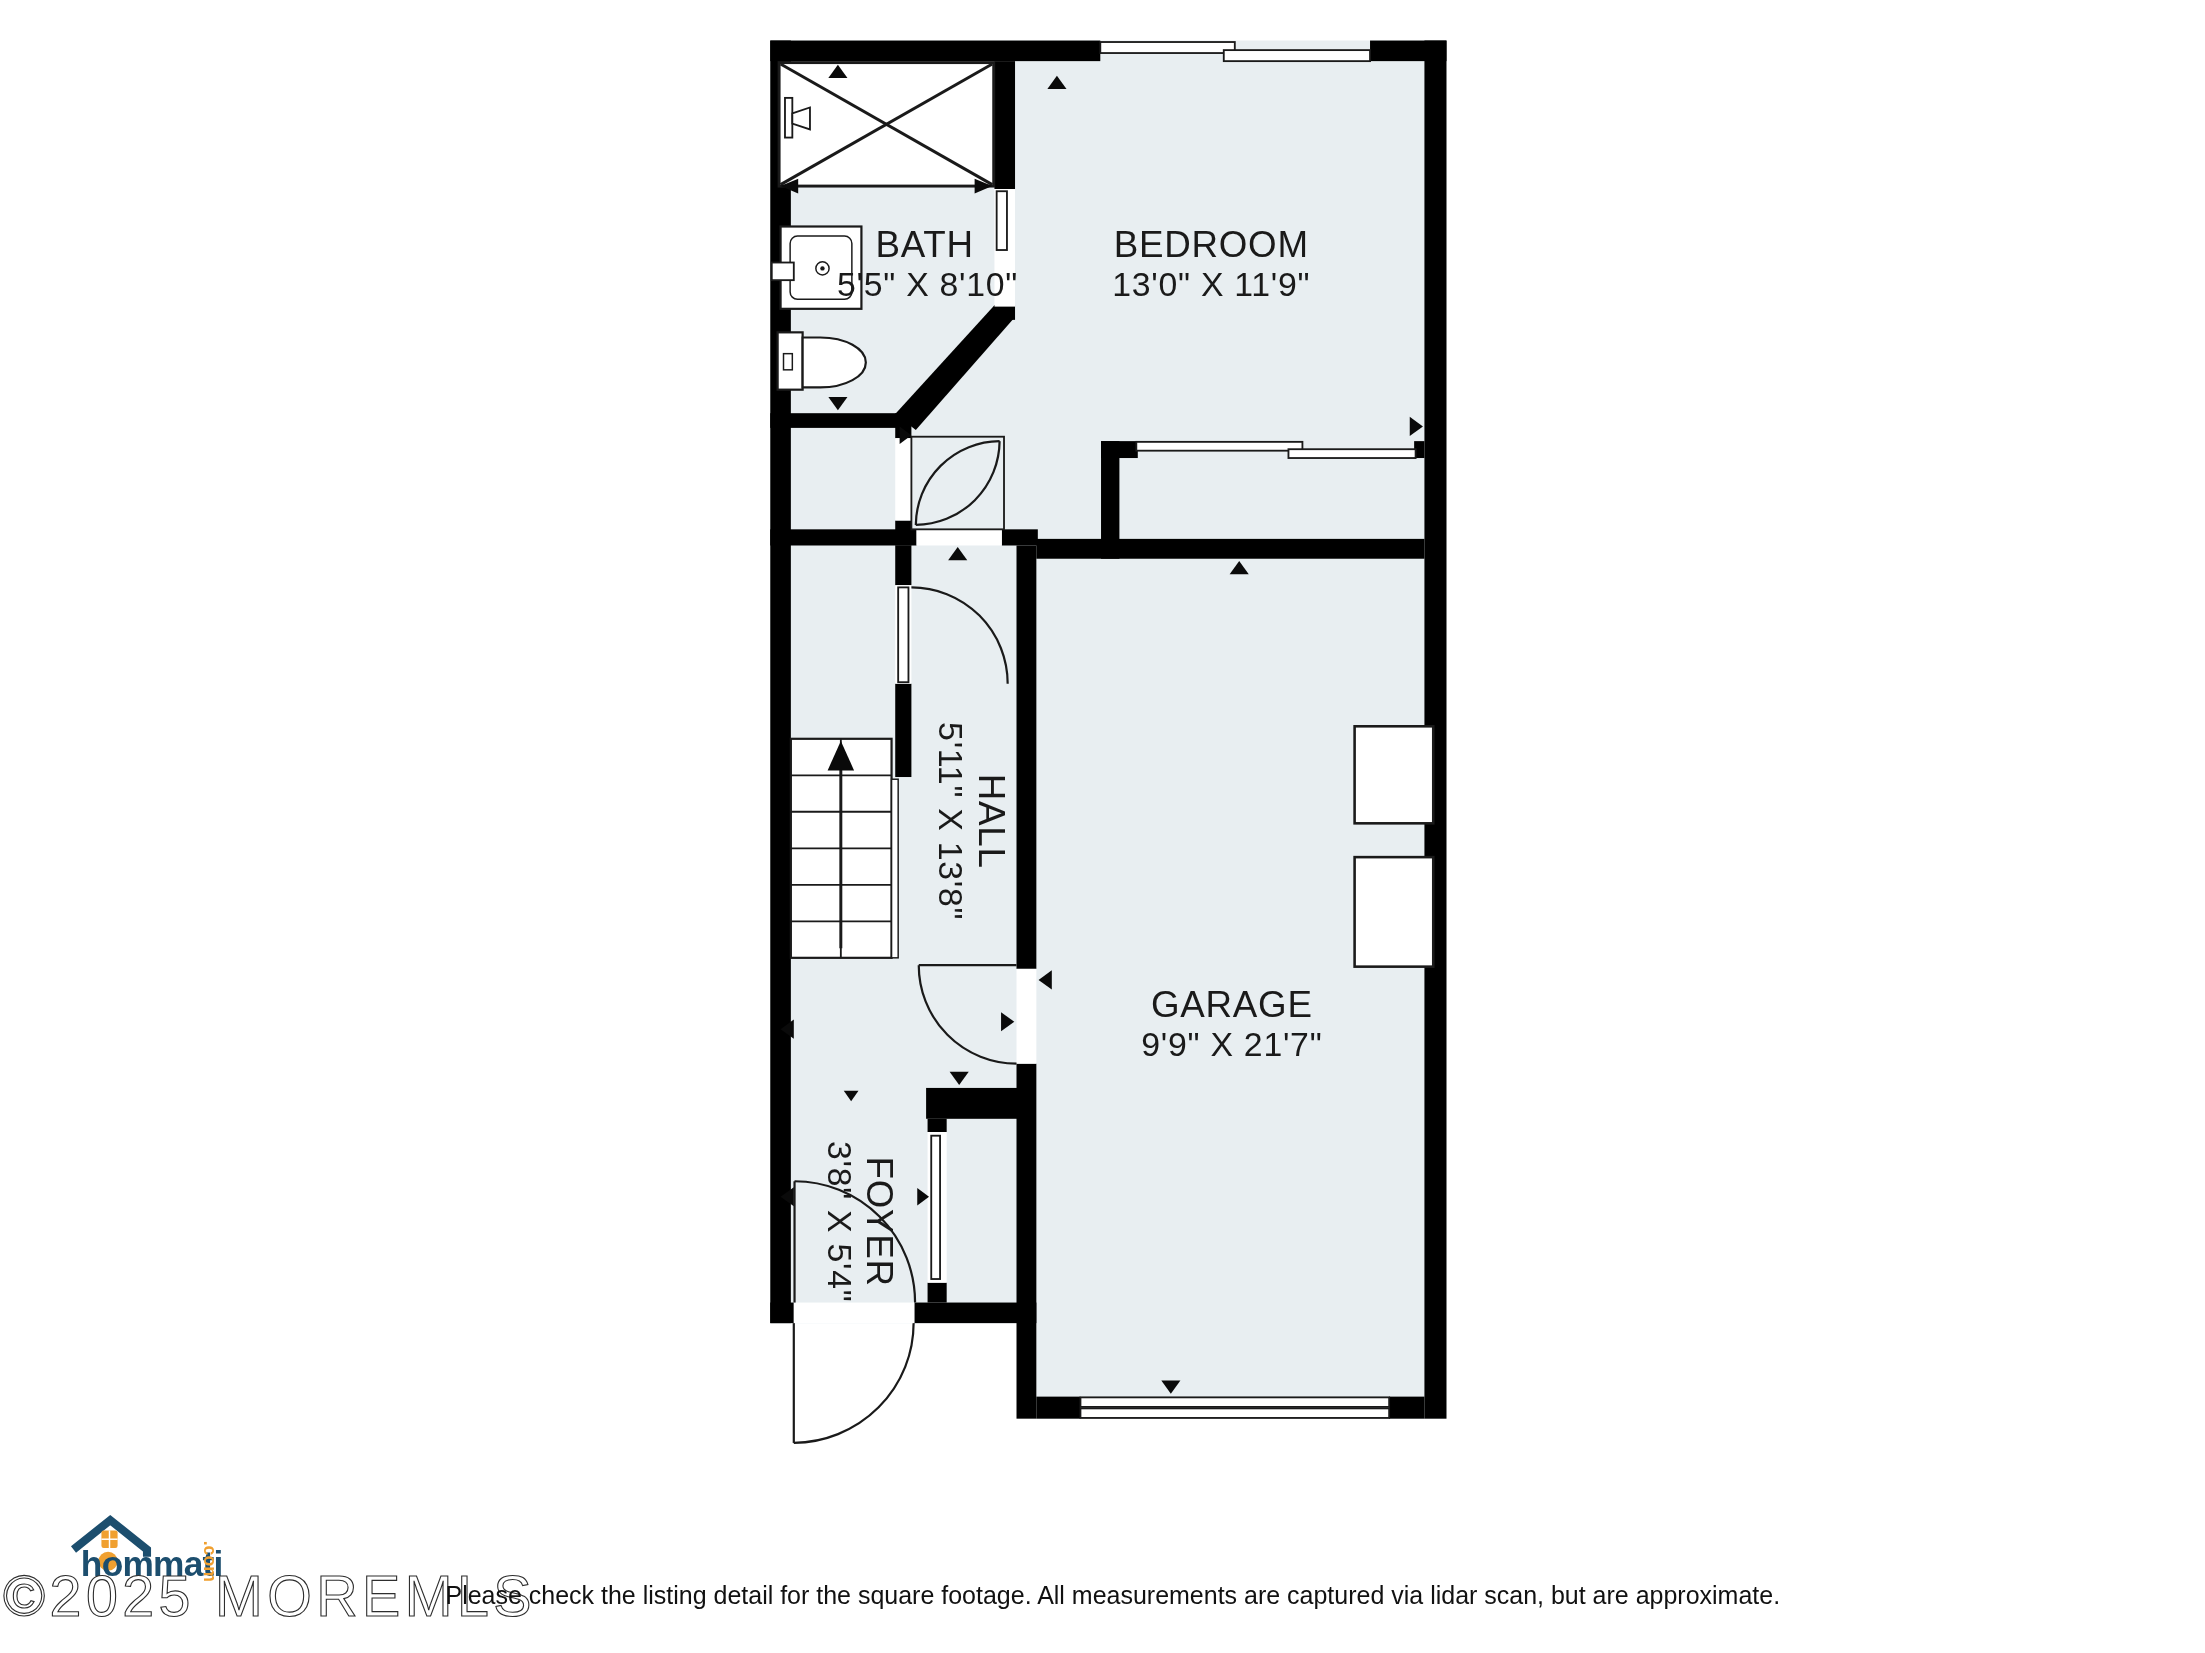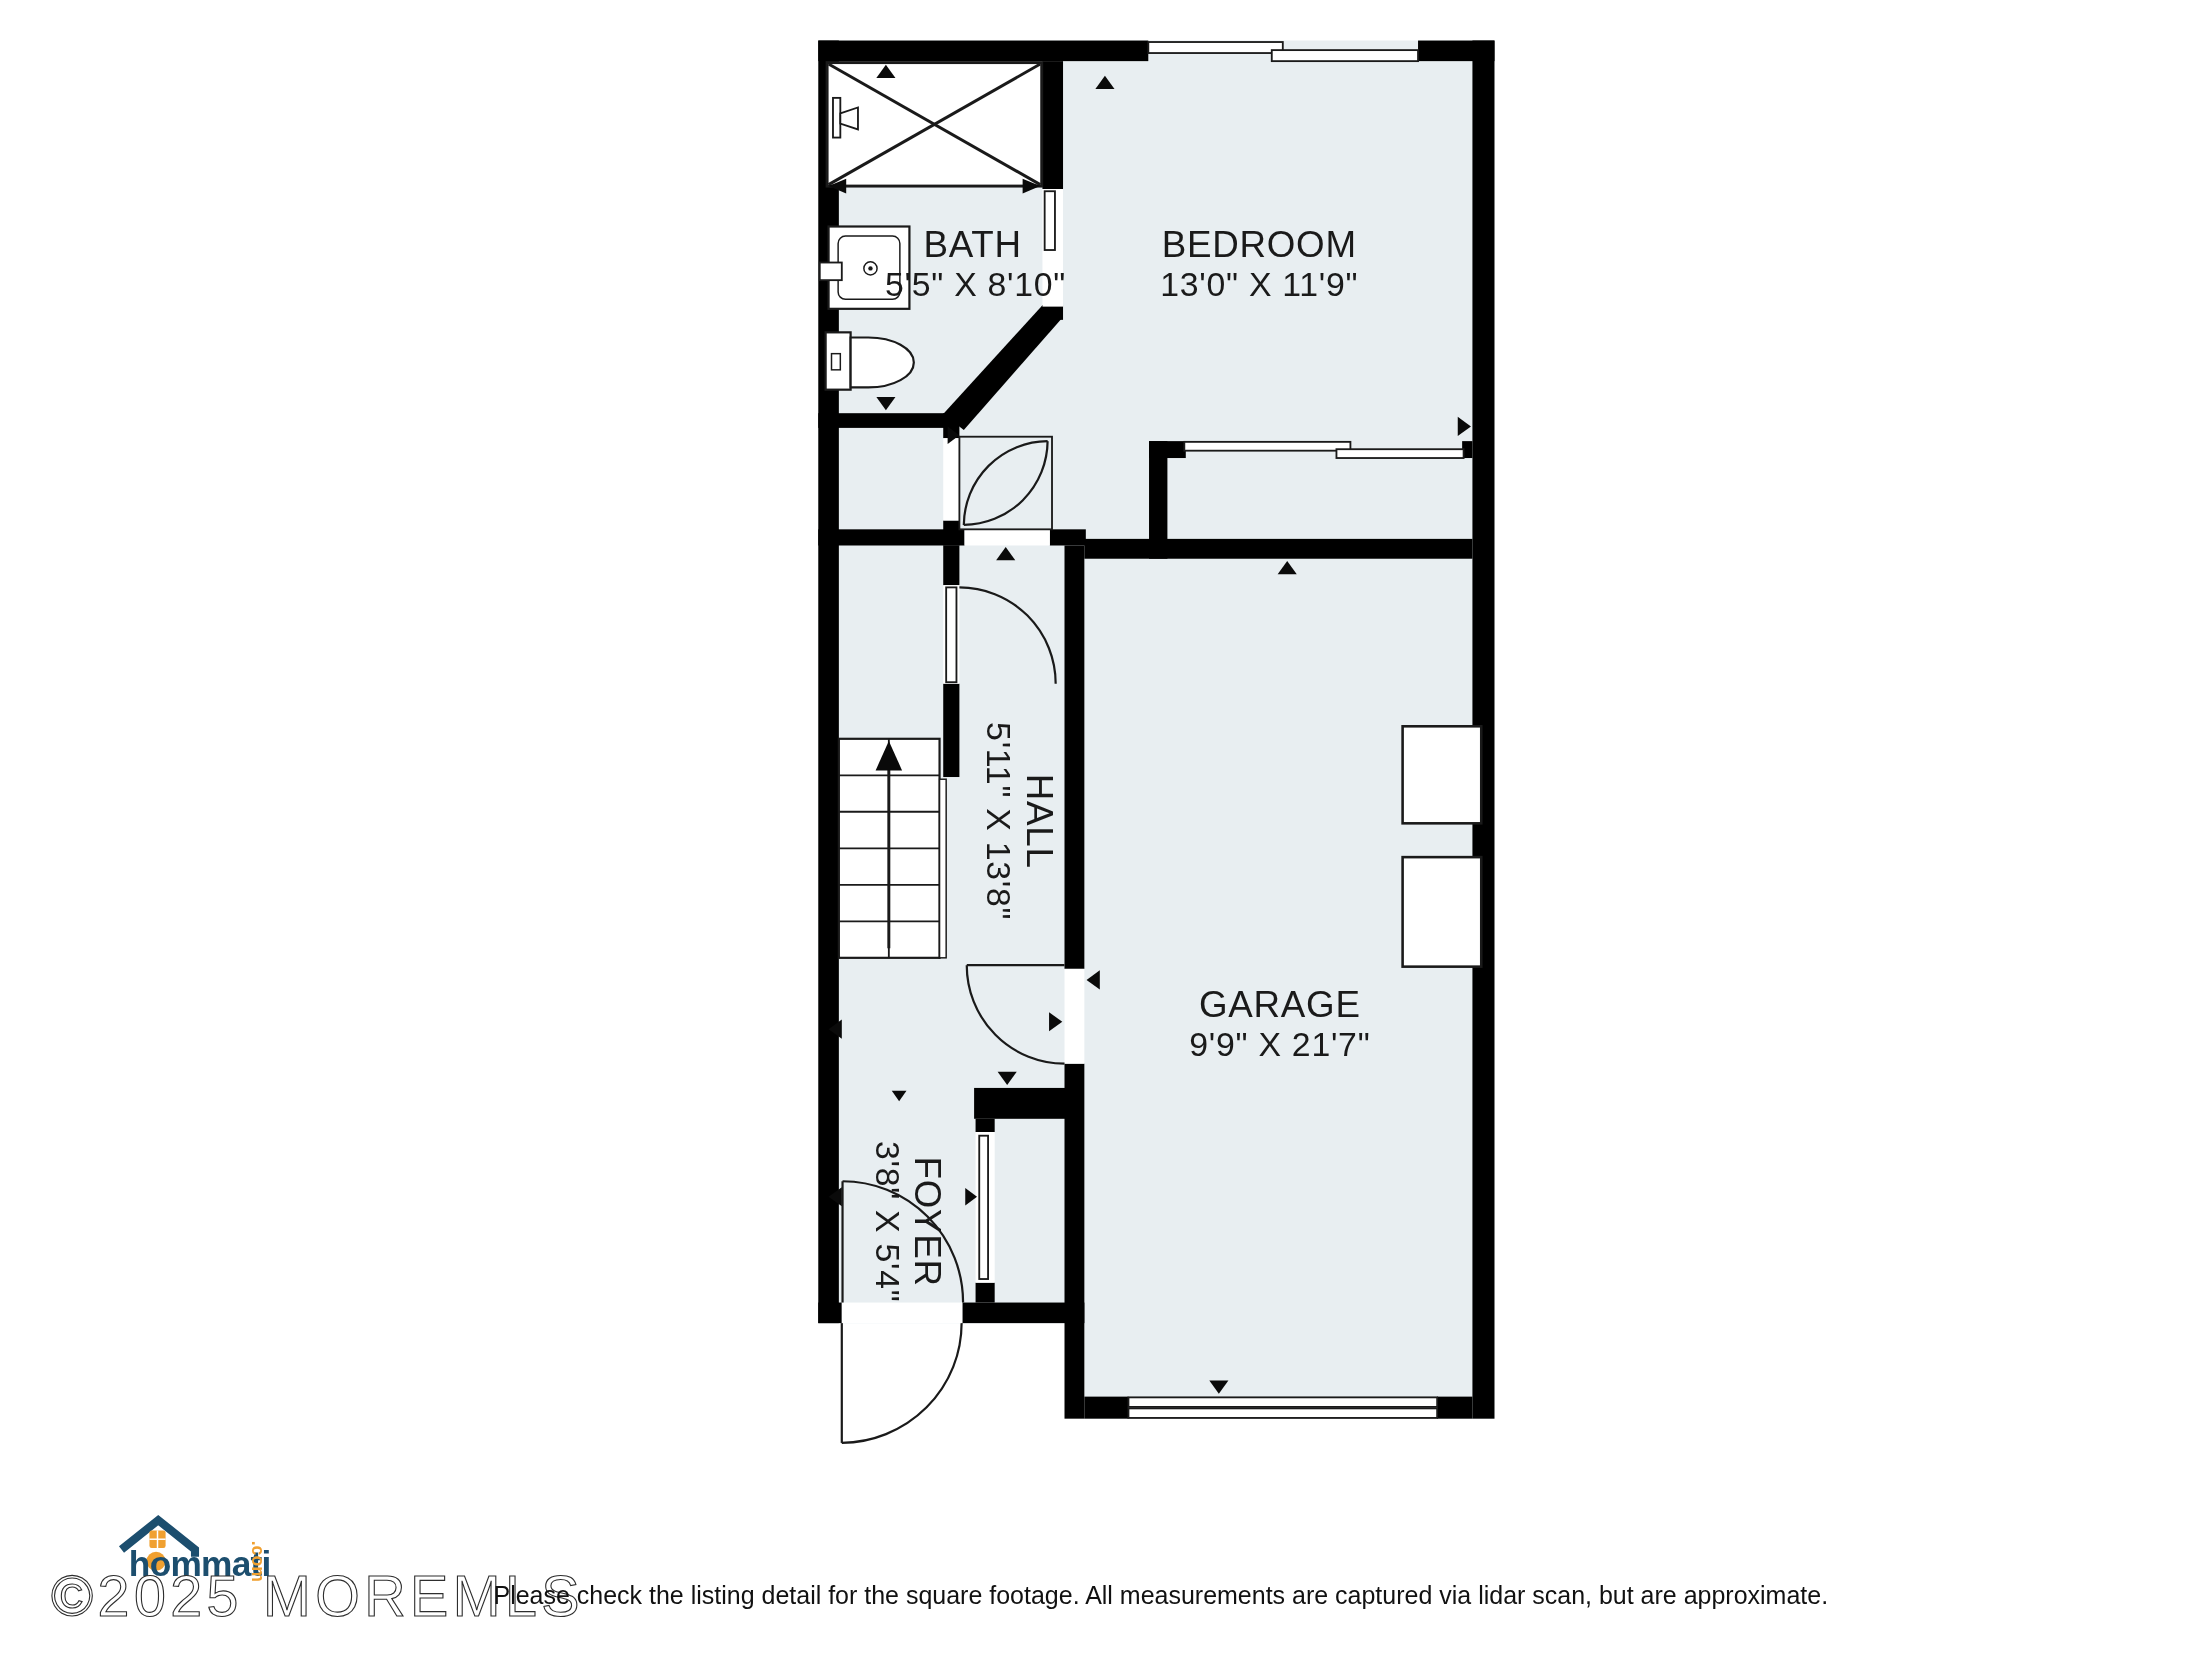--- a/index.html
+++ b/index.html
@@ -1,17 +1,17 @@
 <!DOCTYPE html>
 <html style="font-size:11.8px"><head>
 <meta charset="utf-8">
 <style>
   html,body{margin:0;padding:0;background:#ffffff;}
   body{font-family:"Liberation Sans", sans-serif;}
-  .stage{width:1840px;height:1654px;position:relative;background:#ffffff;padding-left:48px;}
+  .stage{width:1840px;height:1654px;position:relative;background:#ffffff;}
   svg{display:block;width:2205px;height:1654px;}
   .wall{fill:#000000;}
   .thinline{stroke:#1a1a1a;fill:none;}
   .fixture{fill:#ffffff;stroke:#1a1a1a;}
   .doorgap{fill:#ffffff;}
   .leaf{fill:#ffffff;stroke:#1a1a1a;stroke-width:2.5;}
   .arc{fill:none;stroke:#1a1a1a;stroke-width:3;}
   .marker{fill:#0a0a0a;}
   .roomlabel{font-family:"Liberation Sans", sans-serif;font-size:50px;fill:#1a1a1a;letter-spacing:1px;}
   .roomdims{font-family:"Liberation Sans", sans-serif;font-size:46px;fill:#1a1a1a;letter-spacing:1px;}

